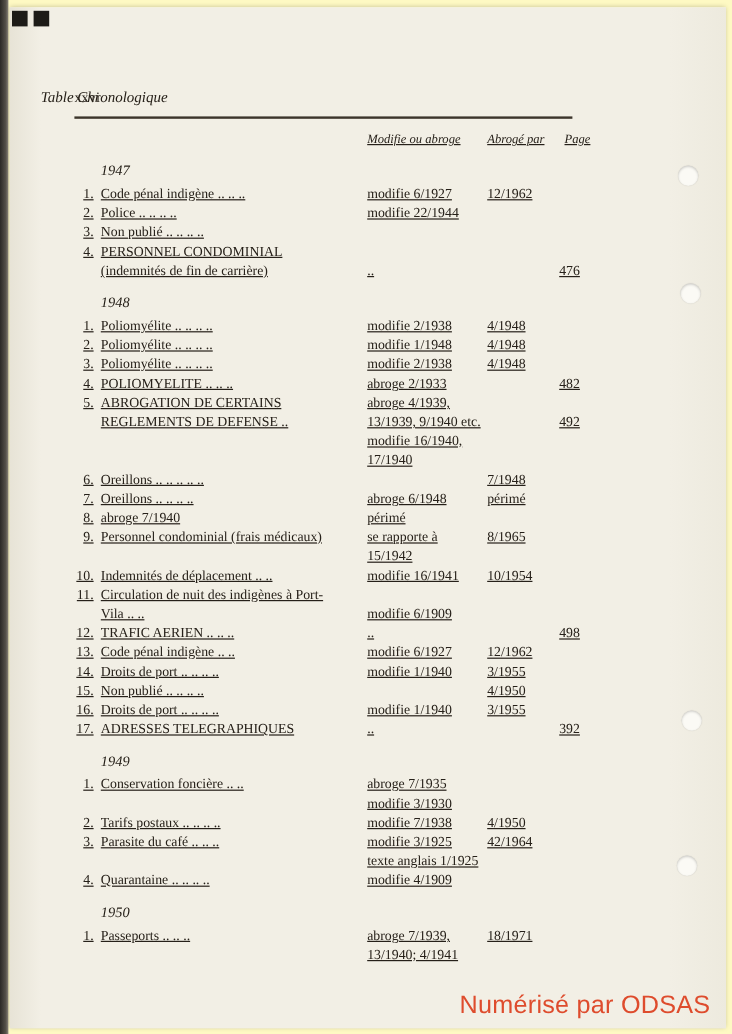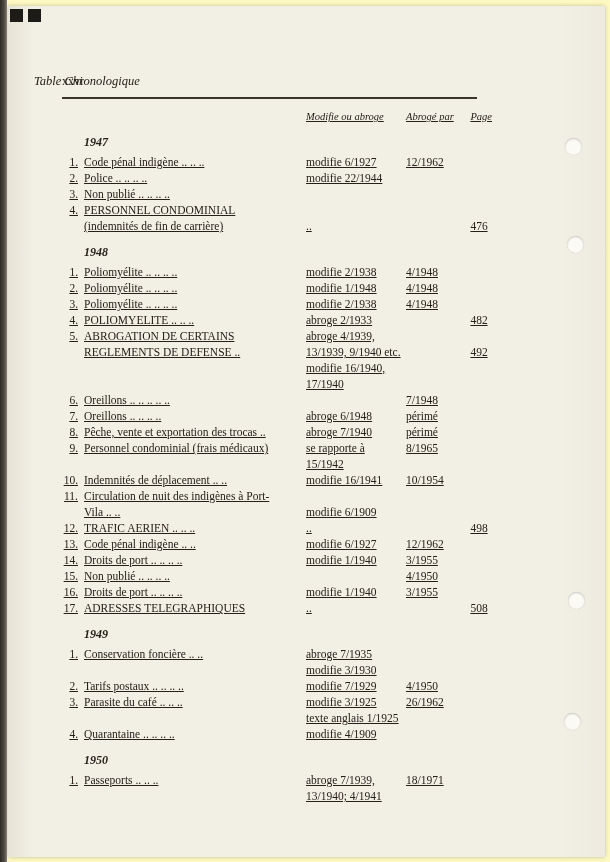--- a/index.html
+++ b/index.html
@@ -48,28 +48,28 @@
   }
   .grid-row {
     display:grid;
     grid-template-columns:28px 222px 100px 60px 26px;
     text-decoration:underline;
   }
   .col-headers { font-style:italic; font-size:10.5px; line-height:14px; }
   .col-headers .c-pg { text-align:right; }
 
   .year-heading {
-    font-style:italic; font-weight:700; font-size:12px;
+    font-style:italic; font-weight:400; font-size:12px;
     margin:10px 0 4px 28px; line-height:16px;
   }
   .row { font-size:11.5px; line-height:16px; }
   .row > div { white-space:pre-line; }
   .c-num { text-align:right; padding-right:6px; }
   .c-desc { padding-right:4px; }
-  .c-pg { text-align:center; }
+  .c-pg { text-align:left; }
 
   .watermark {
     position:absolute; right:18px; bottom:12px;
     font-family:"Liberation Sans","DejaVu Sans",sans-serif;
     font-size:21px; color:#de4c2d; letter-spacing:.2px;
   }
 </style>
 </head>
 <body>
 
@@ -183,21 +183,20 @@
   <div class="grid-row row">
     <div class="c-num">7.</div>
     <div class="c-desc">Oreillons  ..   ..   ..   ..</div>
     <div class="c-mod">abroge 6/1948</div>
     <div class="c-abr">périmé</div>
     <div class="c-pg"></div>
   </div>
 
   <div class="grid-row row">
     <div class="c-num">8.</div>
-    <div class="c-desc">Pêche, vente et exportation des trocas  ..</div>
     <div class="c-mod">abroge 7/1940</div>
     <div class="c-abr">périmé</div>
     <div class="c-pg"></div>
   </div>
 
   <div class="grid-row row">
     <div class="c-num">9.</div>
     <div class="c-desc">Personnel condominial (frais médicaux)</div>
     <div class="c-mod">se rapporte à
 15/1942</div>
@@ -261,49 +260,49 @@
     <div class="c-mod">modifie 1/1940</div>
     <div class="c-abr">3/1955</div>
     <div class="c-pg"></div>
   </div>
 
   <div class="grid-row row">
     <div class="c-num">17.</div>
     <div class="c-desc">ADRESSES TELEGRAPHIQUES</div>
     <div class="c-mod">..</div>
     <div class="c-abr"></div>
-    <div class="c-pg">508</div>
+    <div class="c-pg">392</div>
   </div>
 
 
   <div class="year-heading">1949</div>
 
   <div class="grid-row row">
     <div class="c-num">1.</div>
     <div class="c-desc">Conservation foncière   ..   ..</div>
     <div class="c-mod">abroge 7/1935
 modifie 3/1930</div>
     <div class="c-abr"></div>
     <div class="c-pg"></div>
   </div>
 
   <div class="grid-row row">
     <div class="c-num">2.</div>
     <div class="c-desc">Tarifs postaux   ..   ..   ..   ..</div>
-    <div class="c-mod">modifie 7/1929</div>
+    <div class="c-mod">modifie 7/1938</div>
     <div class="c-abr">4/1950</div>
     <div class="c-pg"></div>
   </div>
 
   <div class="grid-row row">
     <div class="c-num">3.</div>
     <div class="c-desc">Parasite du café  ..   ..   ..</div>
     <div class="c-mod">modifie 3/1925
 texte anglais 1/1925</div>
-    <div class="c-abr">26/1962</div>
+    <div class="c-abr">42/1964</div>
     <div class="c-pg"></div>
   </div>
 
   <div class="grid-row row">
     <div class="c-num">4.</div>
     <div class="c-desc">Quarantaine    ..    ..    ..    ..</div>
     <div class="c-mod">modifie 4/1909</div>
     <div class="c-abr"></div>
     <div class="c-pg"></div>
   </div>
@@ -324,13 +323,14 @@
 
   <div class="binding-strip"></div>
   <div class="corner-square" style="left:10px; top:9px;"></div>
   <div class="corner-square" style="left:28px; top:9px;"></div>
 
   <div class="punch-hole" style="left:565px; top:138px;"></div>
   <div class="punch-hole" style="left:567px; top:236px;"></div>
   <div class="punch-hole" style="left:568px; top:592px;"></div>
   <div class="punch-hole" style="left:564px; top:713px;"></div>
 
+  <div class="watermark">Numérisé par ODSAS</div>
 </div>
 
 </body></html>

